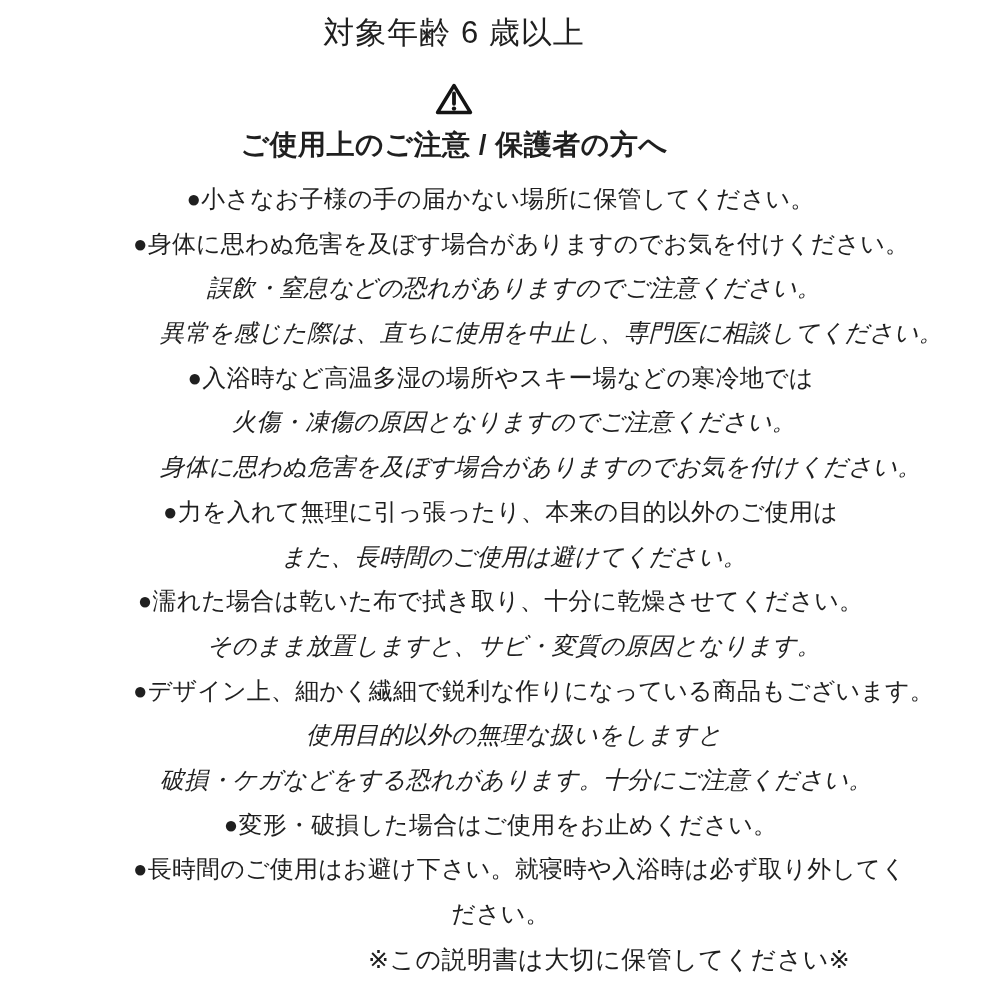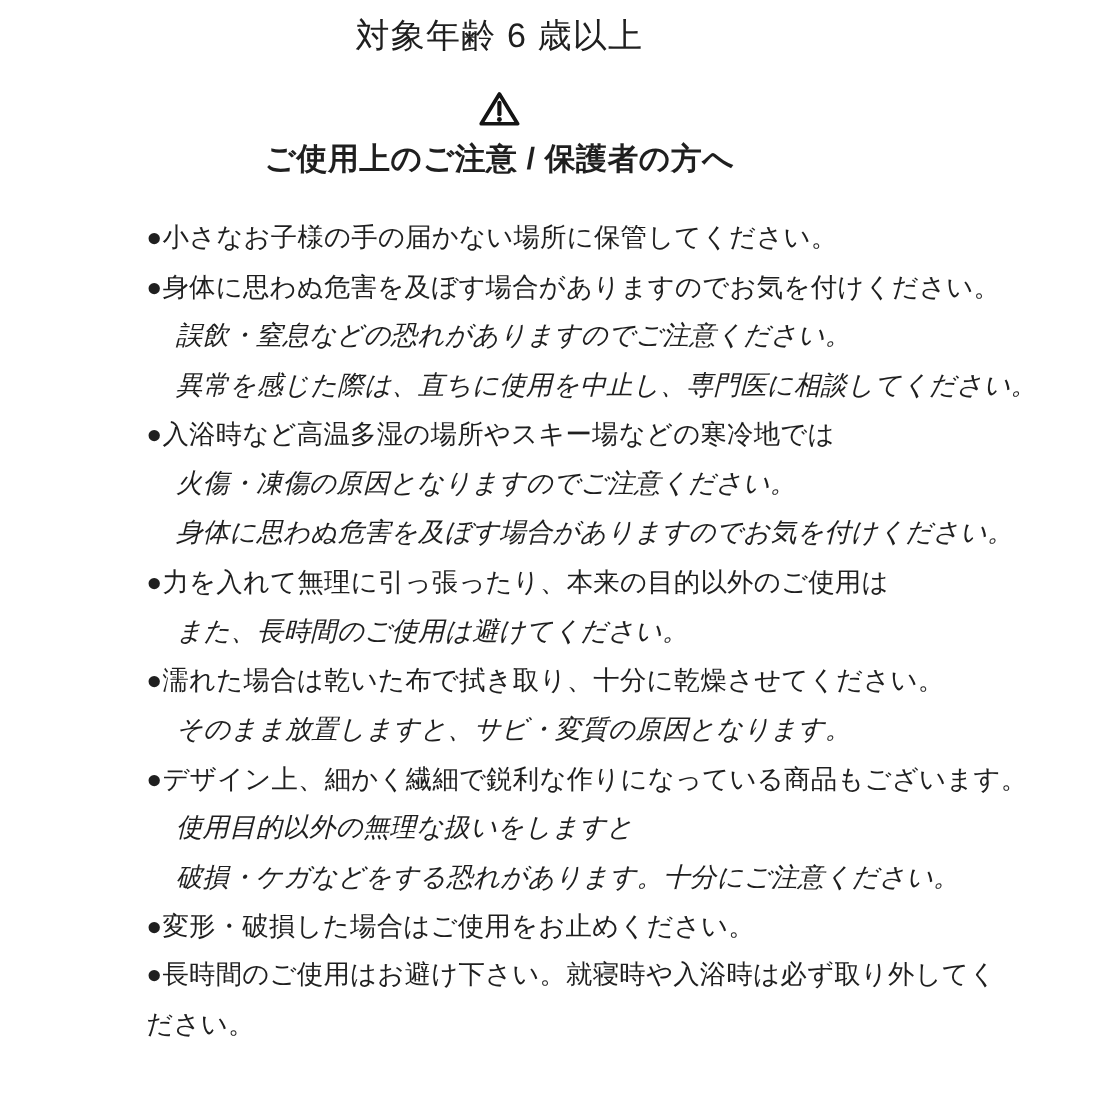--- a/index.html
+++ b/index.html
@@ -44,21 +44,22 @@
     flex-direction: column;
   }
   .warn-icon {
     display: inline-flex;
     align-items: center;
     justify-content: center;
     width: 40px;
     height: 36px;
   }
   .notice-list {
-    margin: 32px 40px 0 133px;
+    margin: 14px 40px 0 133px;
+    text-align: center;
   }
   .line {
     font-size: 24px;
     line-height: 44.7px;
     height: 44.7px;
     white-space: nowrap;
     letter-spacing: 0.2px;
   }
   .line.indent {
     padding-left: 27px;
@@ -107,14 +108,15 @@
     <div class="line bullet">●濡れた場合は乾いた布で拭き取り、十分に乾燥させてください。</div>
     <div class="line indent">そのまま放置しますと、サビ・変質の原因となります。</div>
     <div class="line bullet">●デザイン上、細かく繊細で鋭利な作りになっている商品もございます。</div>
     <div class="line indent">使用目的以外の無理な扱いをしますと</div>
     <div class="line indent">破損・ケガなどをする恐れがあります。十分にご注意ください。</div>
     <div class="line bullet">●変形・破損した場合はご使用をお止めください。</div>
     <div class="line bullet">●長時間のご使用はお避け下さい。就寝時や入浴時は必ず取り外してく</div>
     <div class="line flush">ださい。</div>
   </div>
 
+  <div class="doc-footer">※この説明書は大切に保管してください※</div>
 
 </div>
 
 </body></html>

